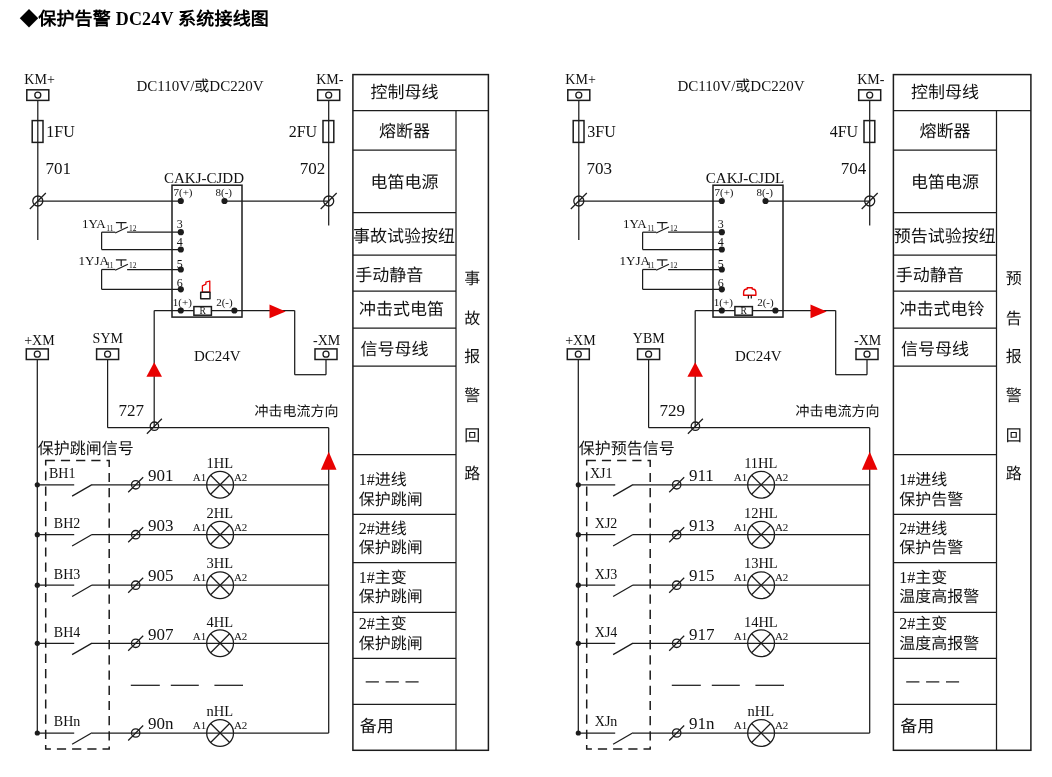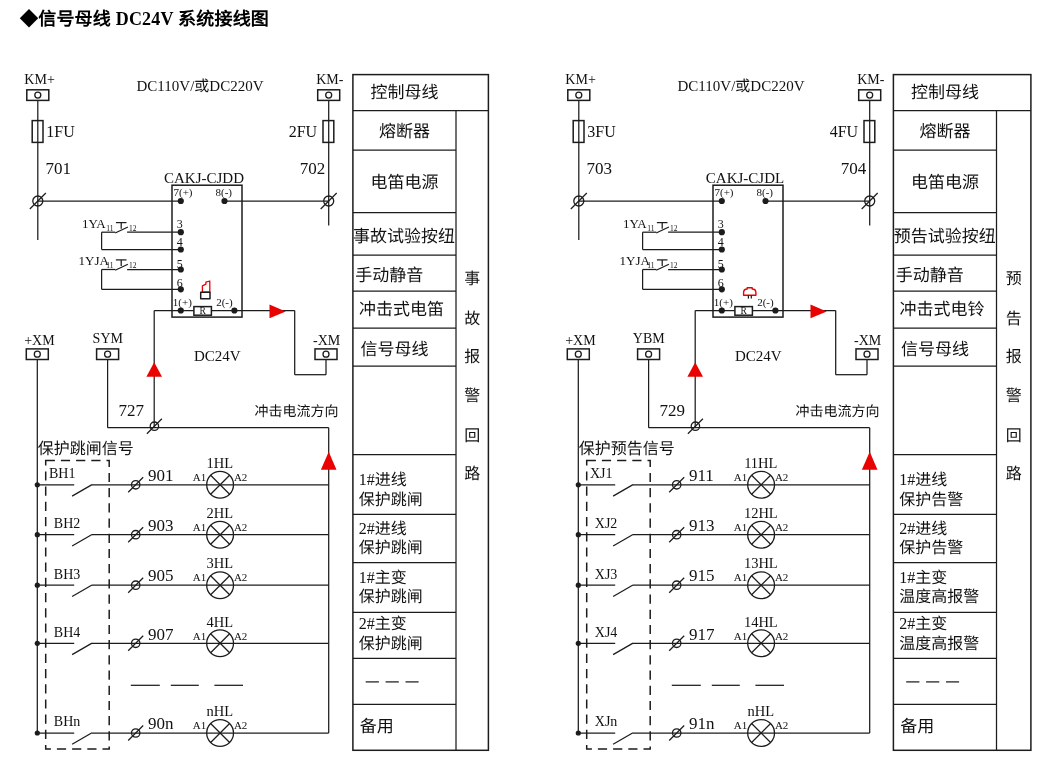--- a/index.html
+++ b/index.html
@@ -19,21 +19,21 @@
   svg.diagram text { font-family: "Liberation Serif", serif; white-space: pre; fill: #111111; }
   svg.diagram line { stroke: #1c1c1c; stroke-width: 1.25; }
   svg.diagram rect { fill: none; stroke: #1c1c1c; stroke-width: 1.5; }
   svg.diagram circle { fill: none; stroke: #1c1c1c; stroke-width: 1.3; }
   svg.diagram .dot { fill: #1c1c1c; stroke: none; }
 </style>
 </head>
 <body>
 
 <div class="stage">
-  <h1 class="page-title">◆信号母线 DC24V 系统接线图</h1>
+  <h1 class="page-title">◆保护告警 DC24V 系统接线图</h1>
   <svg class="diagram" width="1052" height="777" viewBox="0 0 1052 777">
 <g>
         <text x="39.6" y="84.4" font-size="14" text-anchor="middle">KM+</text>
         <g>
           <rect x="26.8" y="89.8" width="22.0" height="10.6"></rect>
           <circle cx="37.8" cy="95.1" r="3.0"></circle>
         </g>
         <text x="329.8" y="84.4" font-size="14" text-anchor="middle">KM-</text>
         <g>
           <rect x="317.7" y="89.8" width="22.0" height="10.6"></rect>

